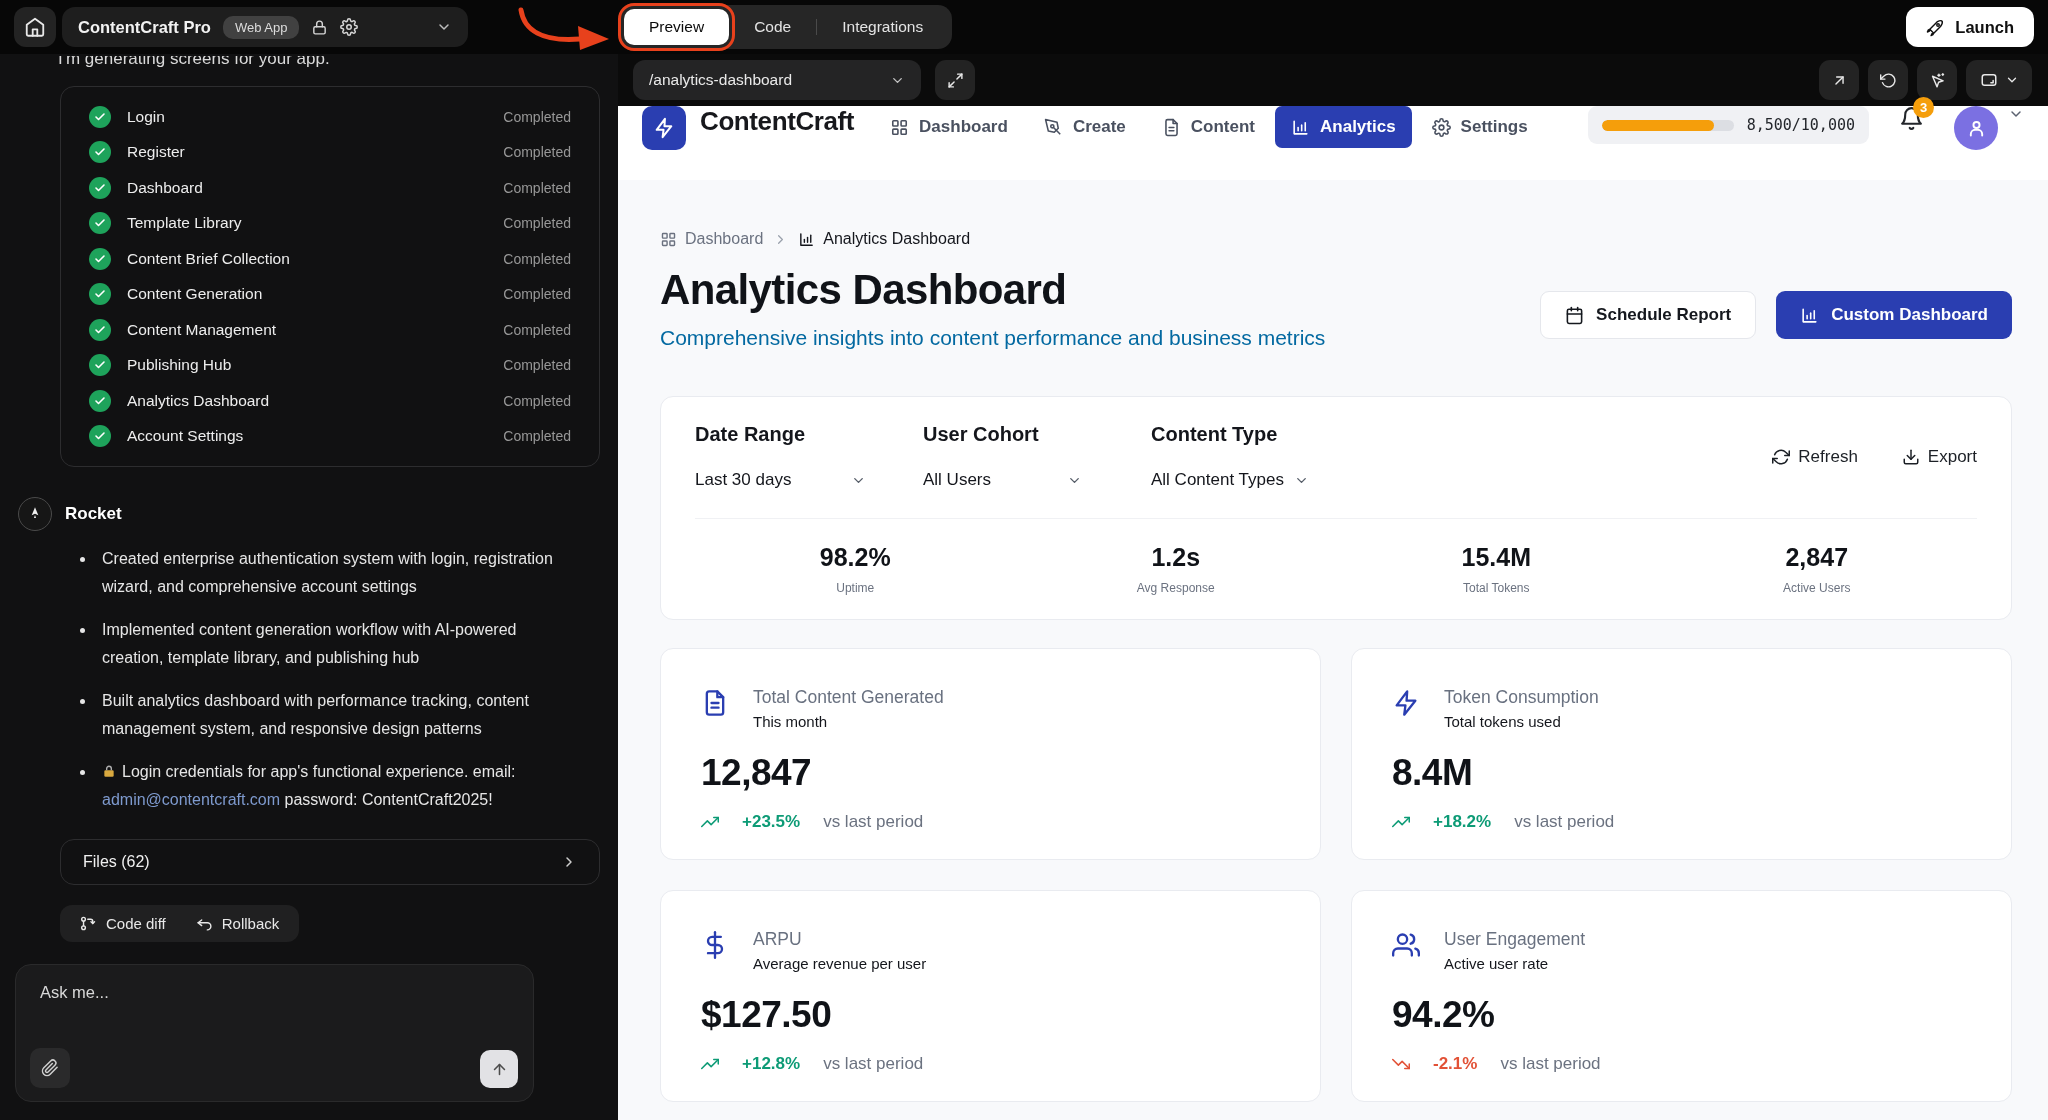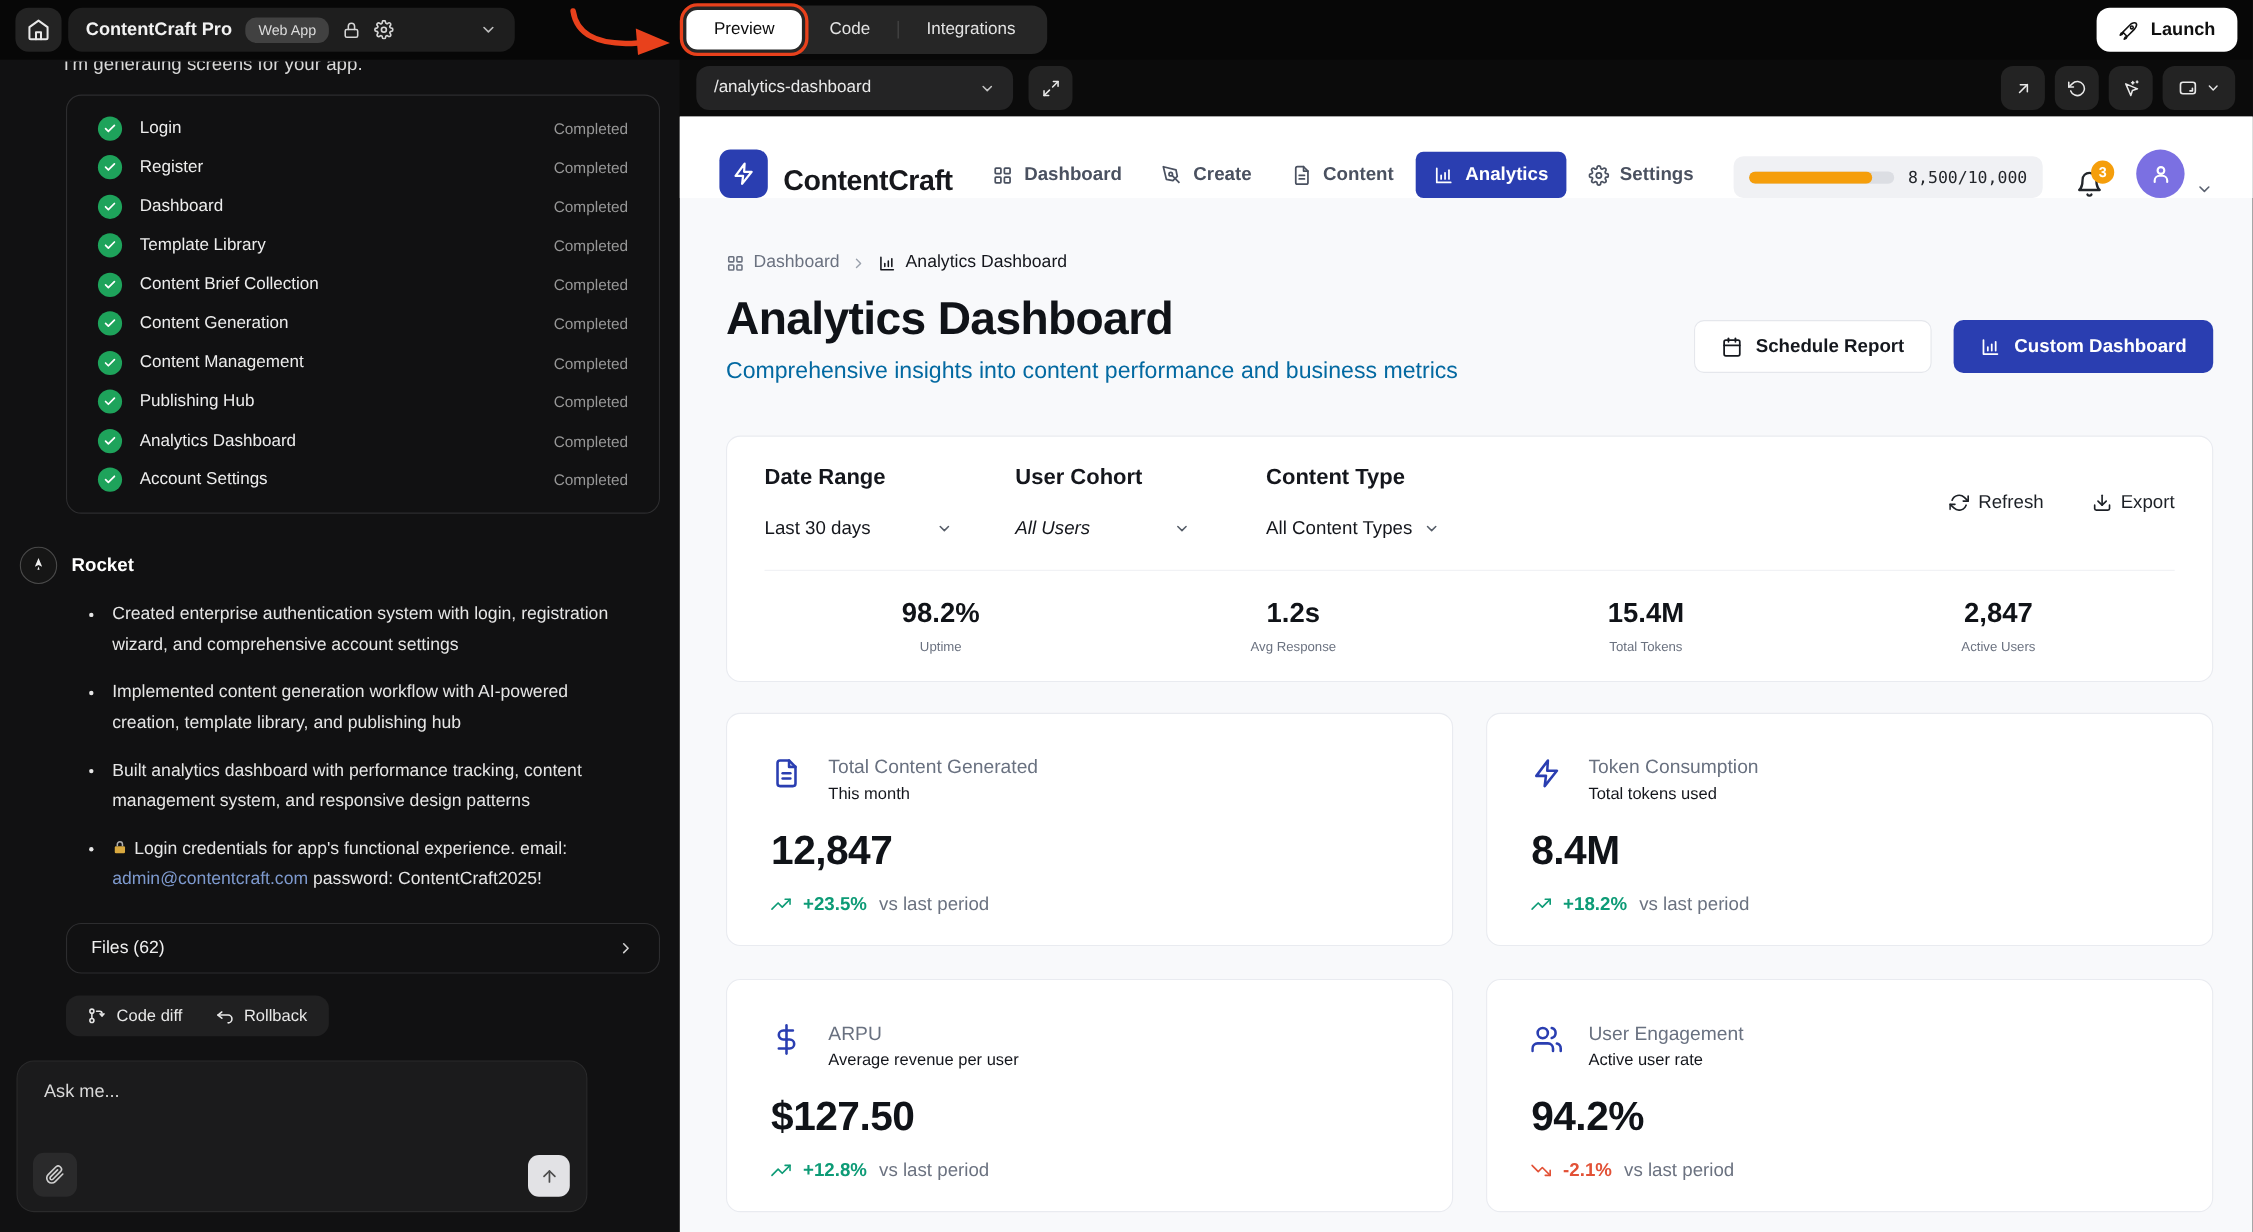--- a/index.html
+++ b/index.html
@@ -83,21 +83,21 @@
   .url-text { color:#eaeaea; font-size:15.5px; }
   .url-caret { margin-left:auto; color:#c3c3c3; display:flex; }
   .fs-btn { width:40px; height:40px; margin-left:14px; border-radius:11px; }
   .url-actions { margin-left:auto; display:flex; align-items:center; gap:9px; }
   .act-btn { width:40px; height:40px; border-radius:11px; }
   .act-wide { width:66px; height:40px; border-radius:11px; gap:7px; }
 
   .app { flex:1; background:#f8f9fb; display:flex; flex-direction:column; min-height:0; }
 
   
-  .app-header { height:74px; background:#ffffff; display:flex; align-items:flex-end; padding:0 36px; flex:none; }
+  .app-header { height:74px; background:#ffffff; display:flex; align-items:flex-start; padding:0 24px; flex:none; }
   .logo-sq { width:44px; height:44px; border-radius:10px; background:#2a3eb1; color:#fff;
              display:flex; align-items:center; justify-content:center; }
   .brand { font-size:26px; font-weight:800; color:#17181c; margin-left:14px; letter-spacing:-0.4px; }
   .app-nav { display:flex; align-items:center; margin-left:20px; gap:4px; }
   .nav-item { display:flex; align-items:center; gap:10px; padding:11px 16px; color:#4a5160; font-size:17px;
               font-weight:600; border-radius:7px; cursor:pointer; white-space:nowrap; }
   .nav-item.active { background:#2a3eb1; color:#ffffff; }
   .usage-pill { margin-left:auto; background:#f0f1f4; border-radius:9px; height:38px; display:flex;
                 align-items:center; gap:13px; padding:0 14px; cursor:default; }
   .usage-track { width:132px; height:11px; border-radius:6px; background:#dcdee3; overflow:hidden; }
@@ -128,38 +128,38 @@
   .btn-primary { background:#2a3eb1; color:#ffffff; }
 
   .filter-card { margin-top:46px; background:#fff; border:1px solid #e9ebf0; border-radius:13px;
                  padding:26px 34px 24px; }
   .filter-row { display:flex; align-items:center; }
   .fgroup { width:228px; }
   .fgroup-label { font-size:20px; font-weight:600; color:#14161c; }
   .fgroup-val { margin-top:24px; display:flex; align-items:center; gap:10px; font-size:17px; color:#14161c;
                 cursor:pointer; width:max-content; }
   .fgroup-val .caret { color:#565d68; display:flex; }
-  .fgroup:nth-child(2) .fgroup-val { gap:76px;font-style:italic; }
+  .fgroup:nth-child(2) .fgroup-val { gap:76px; }
   .filter-acts { margin-left:auto; display:flex; gap:44px; align-items:center; }
   .txt-btn { display:flex; align-items:center; gap:8px; font-size:17px; font-weight:500; color:#1c2026; cursor:pointer; }
 
   .stats-row { margin-top:28px; border-top:1px solid #f0f1f4; padding-top:24px;
                display:grid; grid-template-columns:repeat(4,1fr); }
   .stat { text-align:center; }
   .stat-val { font-size:25px; font-weight:800; color:#101318; }
   .stat-label { margin-top:9px; font-size:12px; color:#6b7280; }
 
   .metric-grid { margin-top:28px; display:grid; grid-template-columns:1fr 1fr; gap:30px; }
   .metric-card { background:#fff; border:1px solid #e9ebf0; border-radius:13px; height:212px; padding:38px 40px 0; }
   .mc-head { display:flex; align-items:flex-start; gap:24px; }
   .mc-icon { color:#2a3eb1; display:flex; margin-top:2px; }
   .mc-title { font-size:17.5px; color:#697180; }
   .mc-sub { margin-top:5px; font-size:15px; color:#14161c; }
   .mc-value { margin-top:22px; font-size:37px; font-weight:800; color:#101318; letter-spacing:-0.5px; }
-  .mc-trend { margin-top:18px; display:flex; align-items:center; gap:11px; font-size:17px; }
+  .mc-trend { margin-top:18px; display:flex; align-items:center; gap:23px; font-size:17px; }
   .mc-trend .pct { font-weight:600; }
   .mc-trend .t-ic { display:none; }
   .mc-trend.up { color:#0d9b76; } .mc-trend.up .t-up { display:flex; }
   .mc-trend.down { color:#e25136; } .mc-trend.down .t-dn { display:flex; }
   .mc-trend .suffix { color:#6b7280; font-weight:400; }
 
   svg { display:block; }
 </style>
 </head>
 <body>

